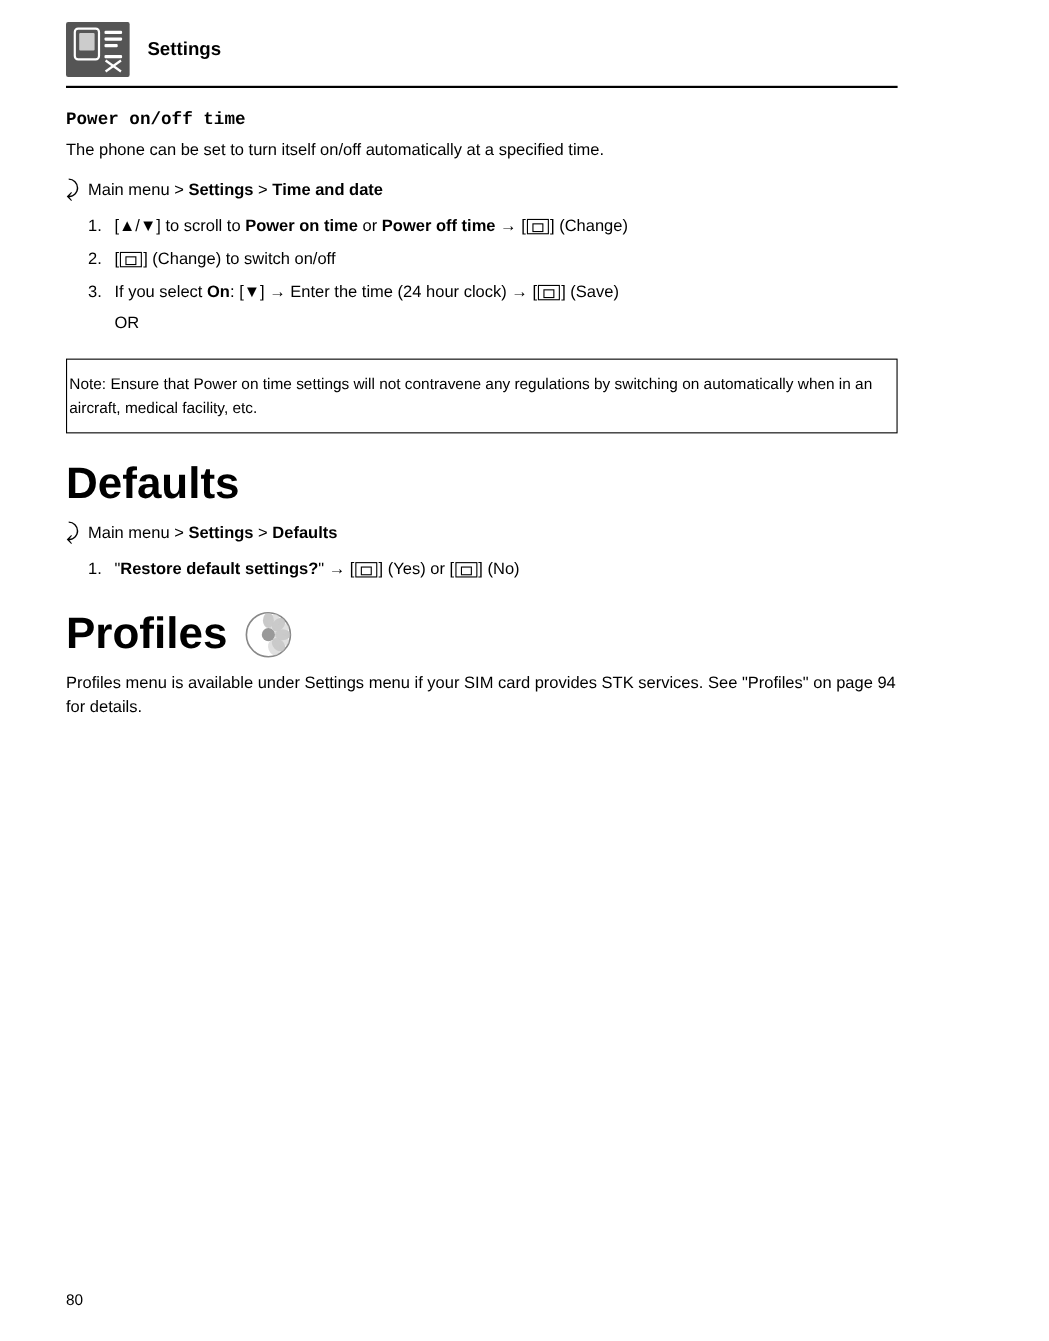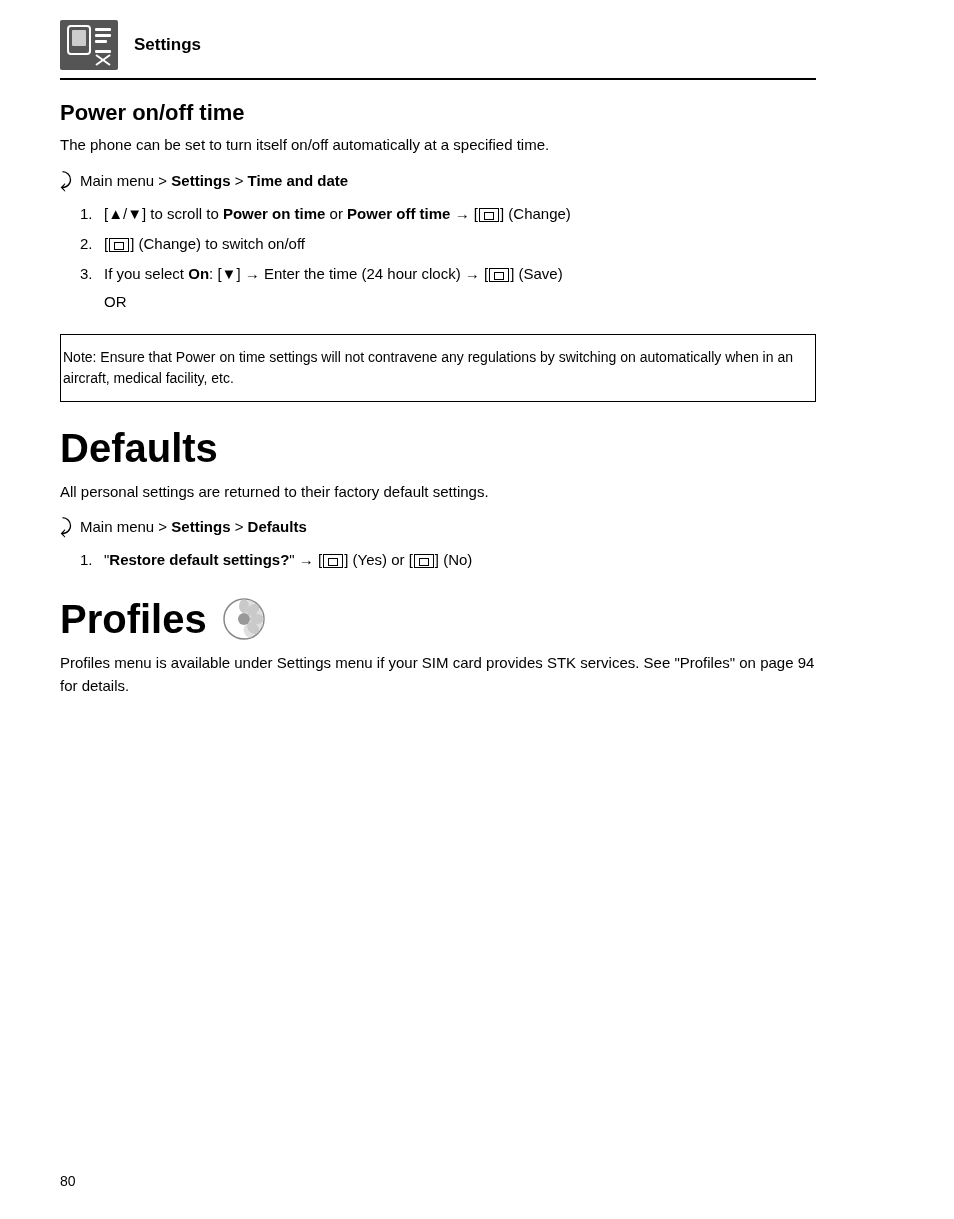--- a/index.html
+++ b/index.html
@@ -41,23 +41,24 @@
       flex-shrink: 0;
     }
 
     .header-title {
       font-size: 17px;
       font-weight: bold;
     }
 
     
     .section-title-medium {
-      font-size: 22px;
+      font-size: 16px;
       font-weight: bold;
       margin-bottom: 8px;
+      font-family: Liberation Mono, monospace;
     }
 
     .section-description {
       font-size: 15px;
       margin-bottom: 12px;
       line-height: 1.5;
     }
 
     
     .nav-path {
@@ -235,21 +236,20 @@
       </li>
     </ol>
 
     <div class="note-box">
       <span>Note: Ensure that Power on time settings will not contravene any regulations by switching on automatically when in an aircraft, medical facility, etc.</span>
     </div>
   </div>
 
   <div>
     <div class="section-title-large">Defaults</div>
-    <div class="section-description">All personal settings are returned to their factory default settings.</div>
 
     <div class="nav-path">
       <span class="nav-arrow">⤸</span>
       <span>
         Main menu &gt; <strong>Settings</strong> &gt; <strong>Defaults</strong>
       </span>
     </div>
 
     <ol class="numbered-list">
       <li>

